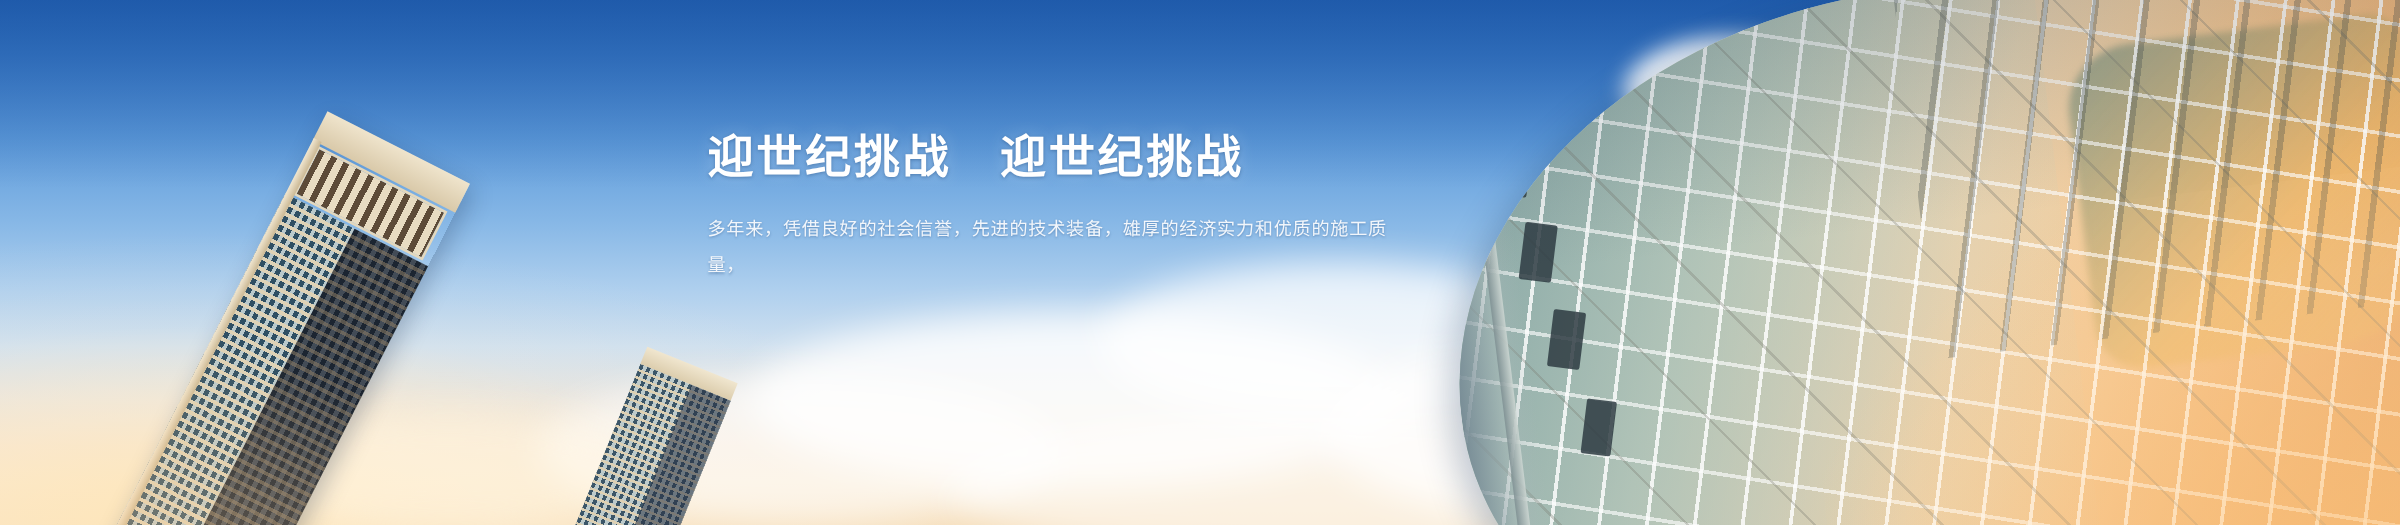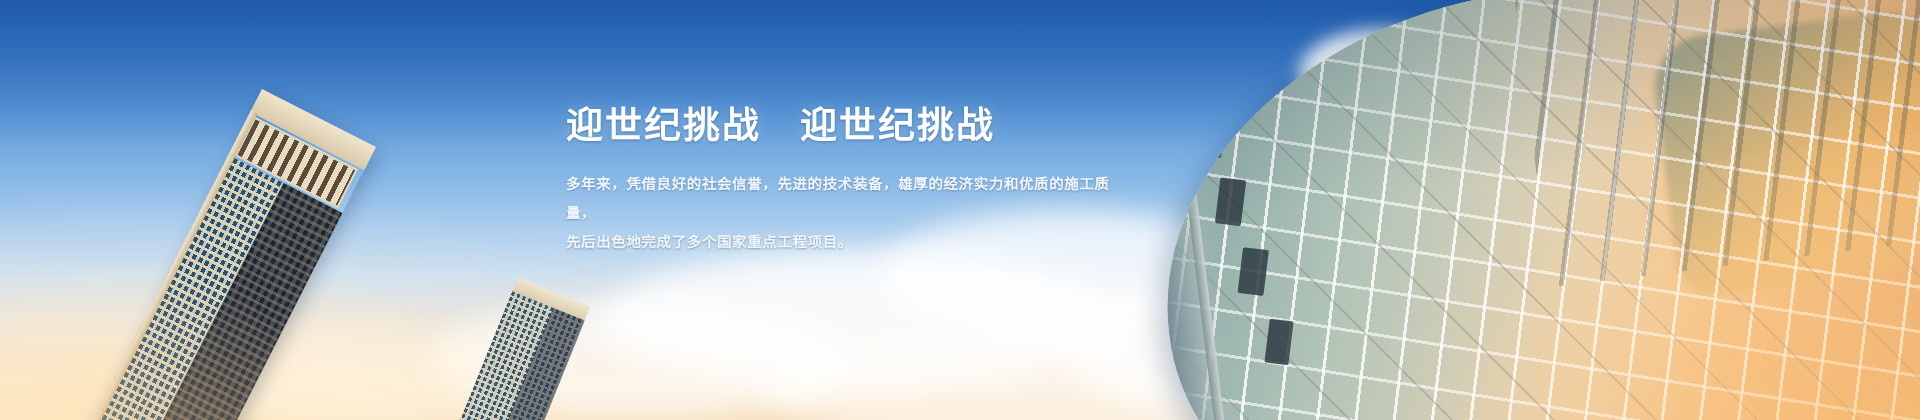--- a/index.html
+++ b/index.html
@@ -239,21 +239,21 @@
   .subcopy{
     margin:22px 0 0 0;
     font-family:"Liberation Sans","DejaVu Sans",sans-serif;
     font-size:14.5px;
     font-weight:normal;
     color:#f2f6fb;
     line-height:2.0;
     letter-spacing:.6px;
     text-shadow:0 1px 2px rgba(40,80,130,.45);
   }
-  .subcopy .line{display:block;font-weight:bold;}
+  .subcopy .line{display:block;}
 </style>
 </head>
 <body>
 
 <div class="banner">
 
   <div class="sky"></div>
   <div class="sky-deep-top"></div>
   <div class="sky-warm-left"></div>
   <div class="sky-right-deep"></div>
@@ -299,17 +299,16 @@
     <div class="slot" style="left:78px;  top:222px; width:26px; height:46px;"></div>
     <div class="slot" style="left:96px;  top:296px; width:24px; height:44px;"></div>
     <div class="slot" style="left:52px;  top:86px;  width:26px; height:40px;"></div>
     <div class="tr-vignette"></div>
   </div>
 
   <div class="text-block">
     <h1 class="headline">迎世纪挑战　迎世纪挑战</h1>
     <p class="subcopy">
       <span class="line">多年来，凭借良好的社会信誉，先进的技术装备，雄厚的经济实力和优质的施工质量，</span>
-      <span class="line">先后出色地完成了多个国家重点工程项目。</span>
     </p>
   </div>
 
 </div>
 
 </body></html>

